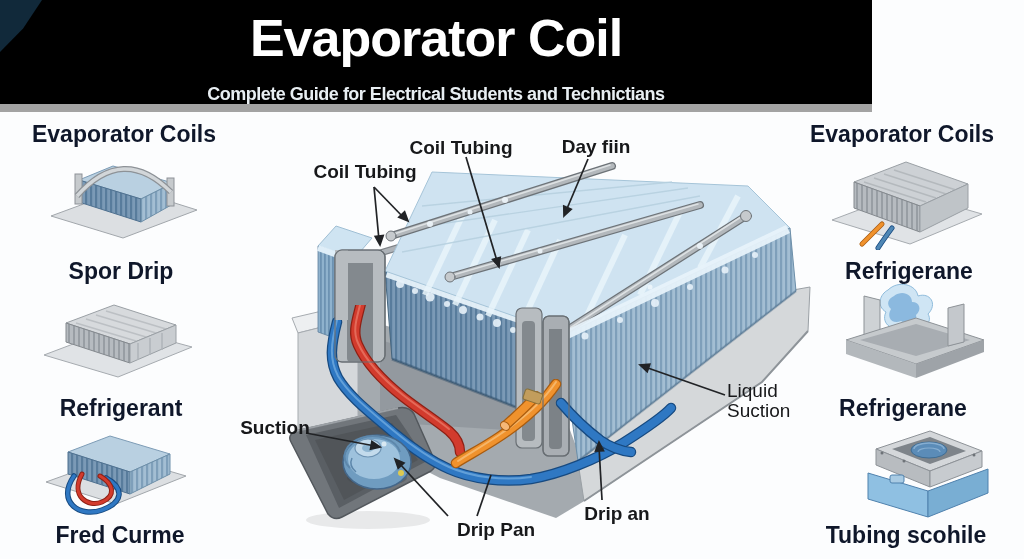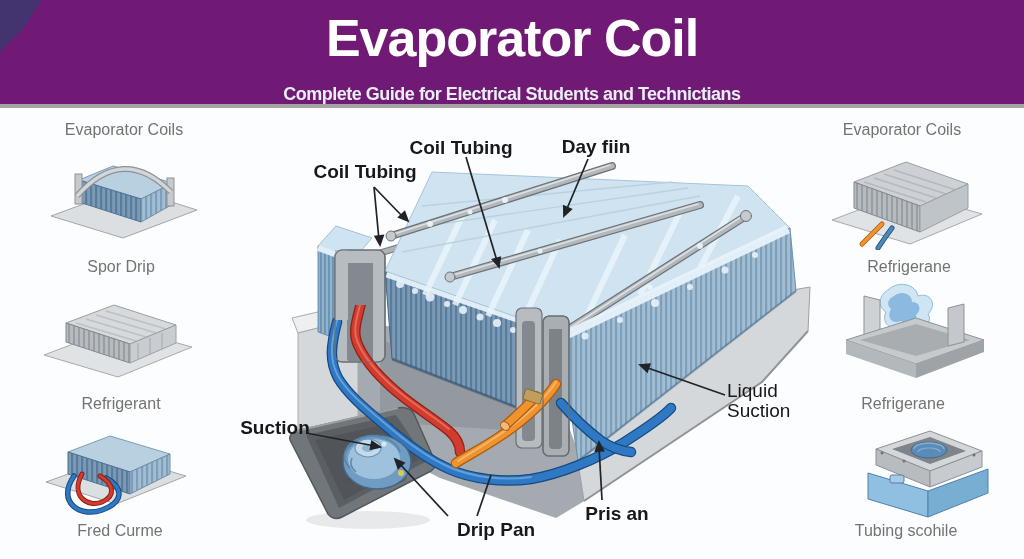--- a/index.html
+++ b/index.html
@@ -1,29 +1,29 @@
 <!DOCTYPE html>
 <html><head>
 <meta charset="utf-8">
 <style>
   html,body{margin:0;padding:0;background:#ffffff;}
   #canvas{position:relative;width:1024px;height:559px;background:#fcfdfe;overflow:hidden;
           font-family:"Liberation Sans",sans-serif;}
-  .banner{position:absolute;left:0;top:0;width:1024px;height:104px;background:#701a75;
-          border-bottom:4px solid #a3a3a3;}
+  .banner{position:absolute;left:0;top:0;width:872px;height:104px;background:#000000;
+          border-bottom:8px solid #a3a3a3;}
   .banner-title{position:absolute;left:0;top:8px;width:100%;text-align:center;
           font-size:52px;font-weight:700;letter-spacing:-1px;color:#ffffff;}
   .banner-sub{position:absolute;left:0;top:68px;width:100%;text-align:center;
           font-size:18px;font-weight:700;letter-spacing:-0.5px;color:#e8eef2;margin-top:16px;}
   .corner-dark{position:absolute;left:0;top:0;width:42px;height:52px;background:#1f4a69;
           clip-path:polygon(0 0,100% 0,55% 55%,0 100%);opacity:.55;}
   .lbl{position:absolute;font-size:19px;font-weight:700;color:#17181a;
        transform:translateX(-50%);white-space:nowrap;}
   .lbl2{position:absolute;font-size:19px;font-weight:400;color:#17181a;line-height:20px;}
-  .slbl{position:absolute;font-size:16px;font-weight:400;color:#737373;
+  .slbl{position:absolute;font-size:23px;font-weight:700;color:#0f172a;
         transform:translateX(-50%);white-space:nowrap;}
   .icon{position:absolute;}
   svg{display:block;}
 </style>
 </head>
 <body>
 
 <div id="canvas">
 
   <svg width="0" height="0" style="position:absolute" aria-hidden="true">
@@ -220,21 +220,21 @@
       <polygon points="599,442 595.5,451.2 603.5,450.8"></polygon>
     </g>
   </svg>
 
   <div class="lbl" style="left:365px;top:161px">Coil Tubing</div>
   <div class="lbl" style="left:461px;top:137px">Coil Tubing</div>
   <div class="lbl" style="left:596px;top:136px">Day fiin</div>
   <div class="lbl2" style="left:727px;top:381px;width:84px">Liquid Suction</div>
   <div class="lbl" style="left:275px;top:417px">Suction</div>
   <div class="lbl" style="left:496px;top:519px">Drip Pan</div>
-  <div class="lbl" style="left:617px;top:503px">Pris an</div>
+  <div class="lbl" style="left:617px;top:503px">Drip an</div>
 
   <div class="slbl" style="left:124px;top:121px">Evaporator Coils</div>
   <div class="slbl" style="left:121px;top:258px">Spor Drip</div>
   <div class="slbl" style="left:121px;top:395px">Refrigerant</div>
   <div class="slbl" style="left:120px;top:522px">Fred Curme</div>
 
   <div class="slbl" style="left:902px;top:121px">Evaporator Coils</div>
   <div class="slbl" style="left:909px;top:258px">Refrigerane</div>
   <div class="slbl" style="left:903px;top:395px">Refrigerane</div>
   <div class="slbl" style="left:906px;top:522px">Tubing scohile</div>

